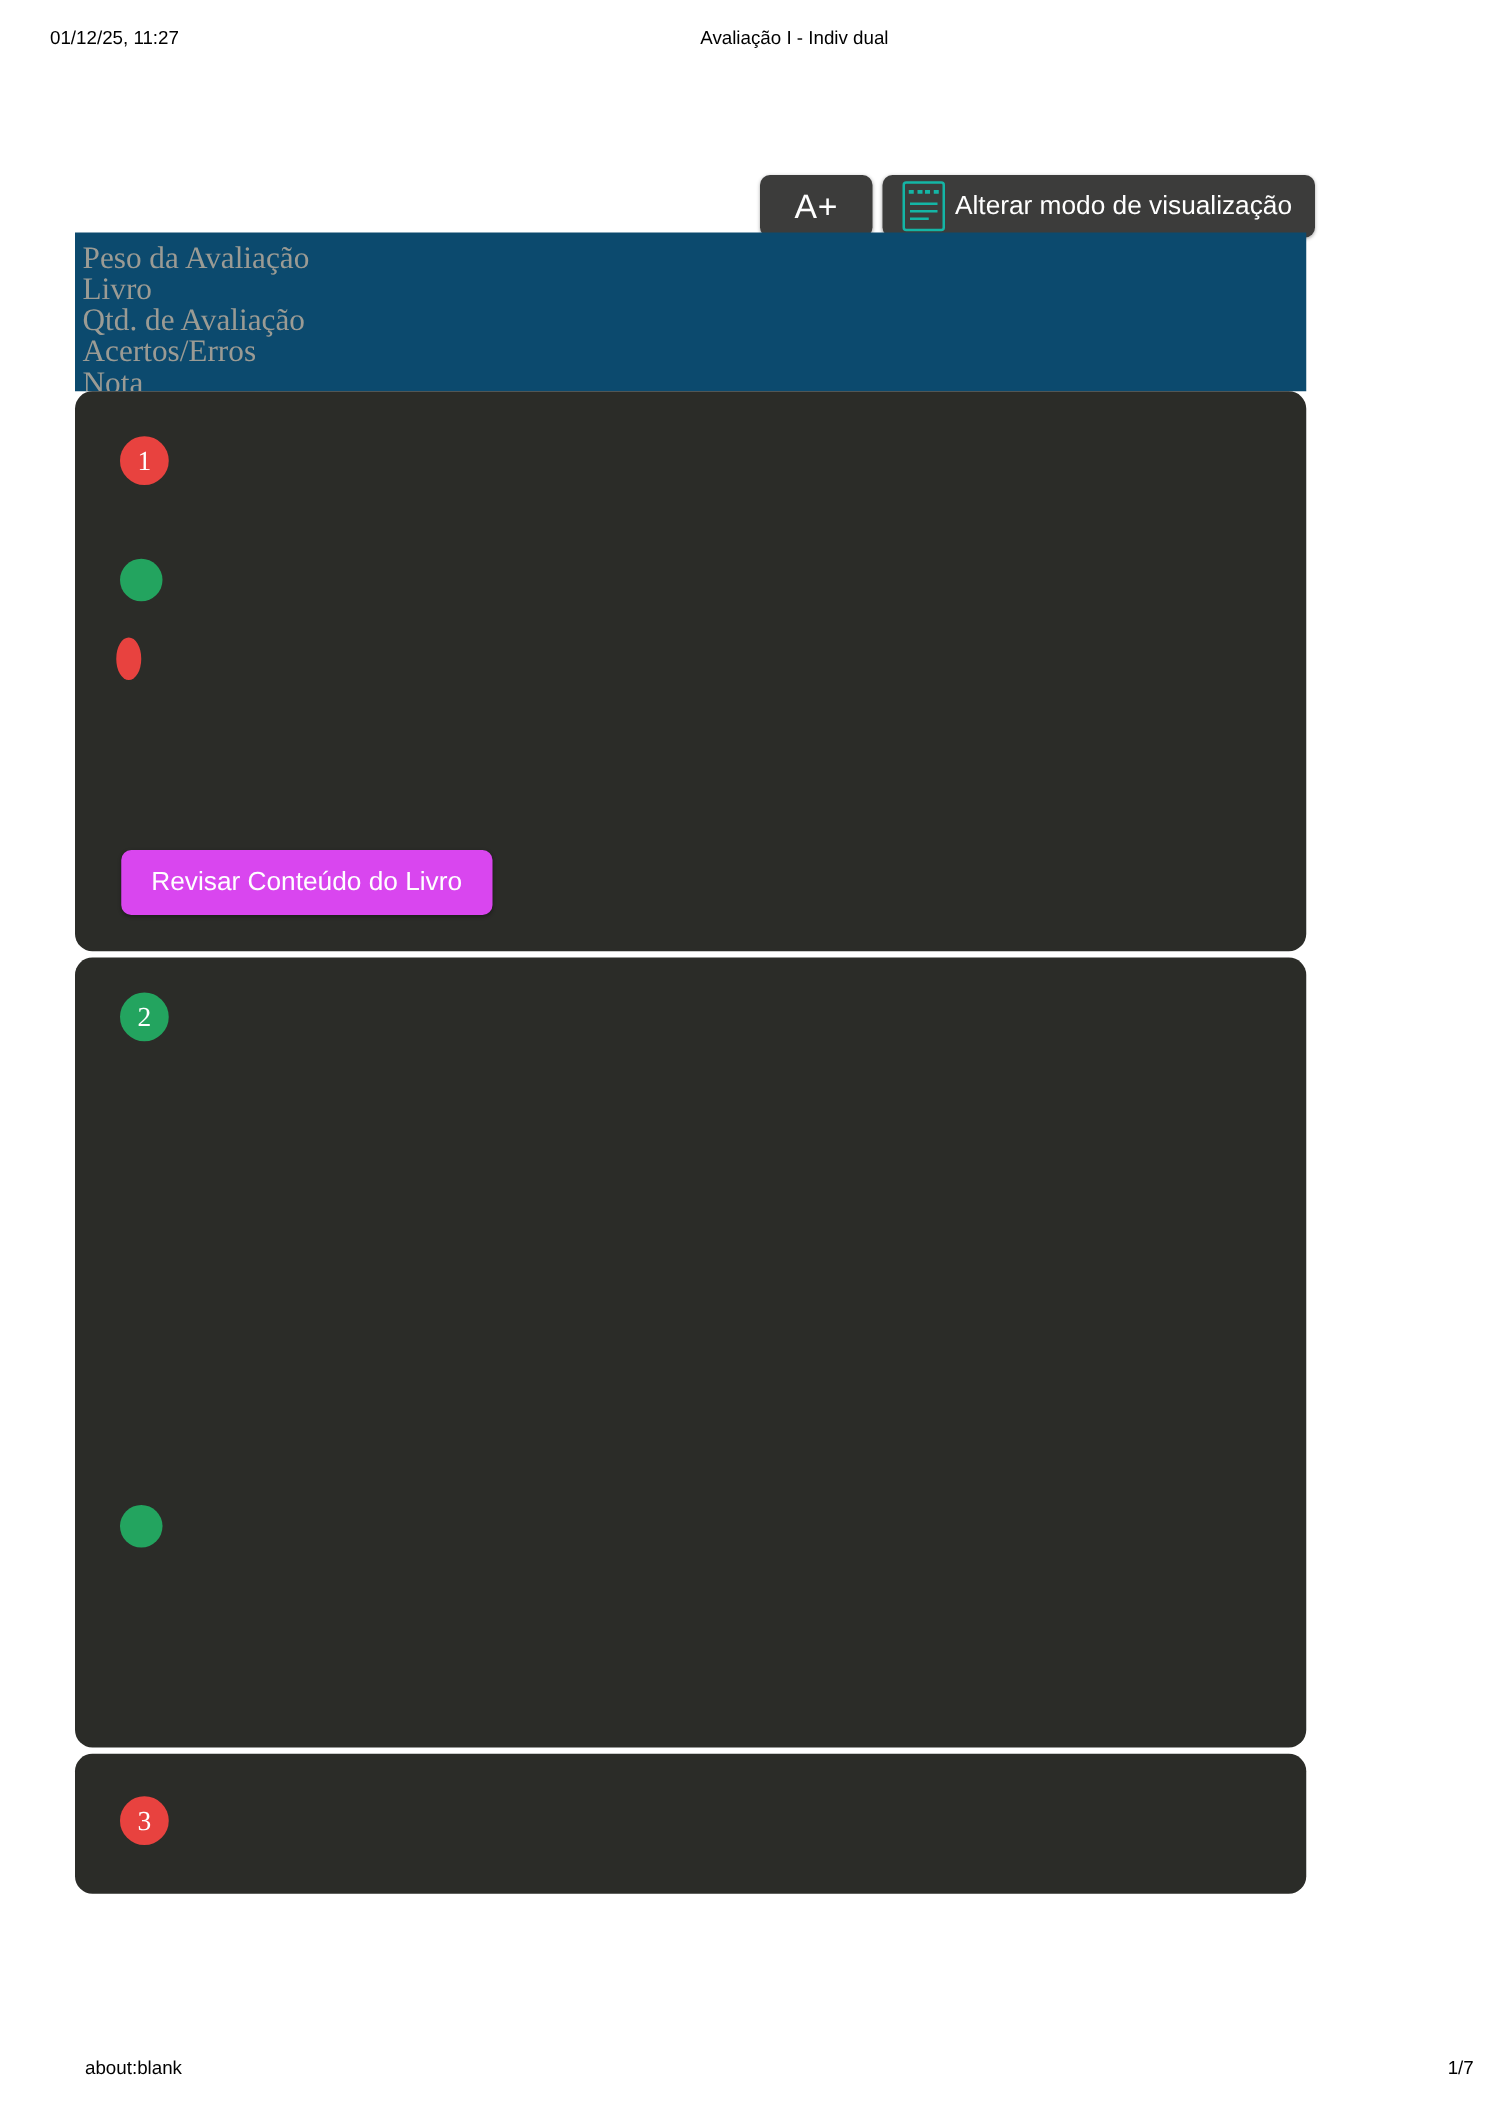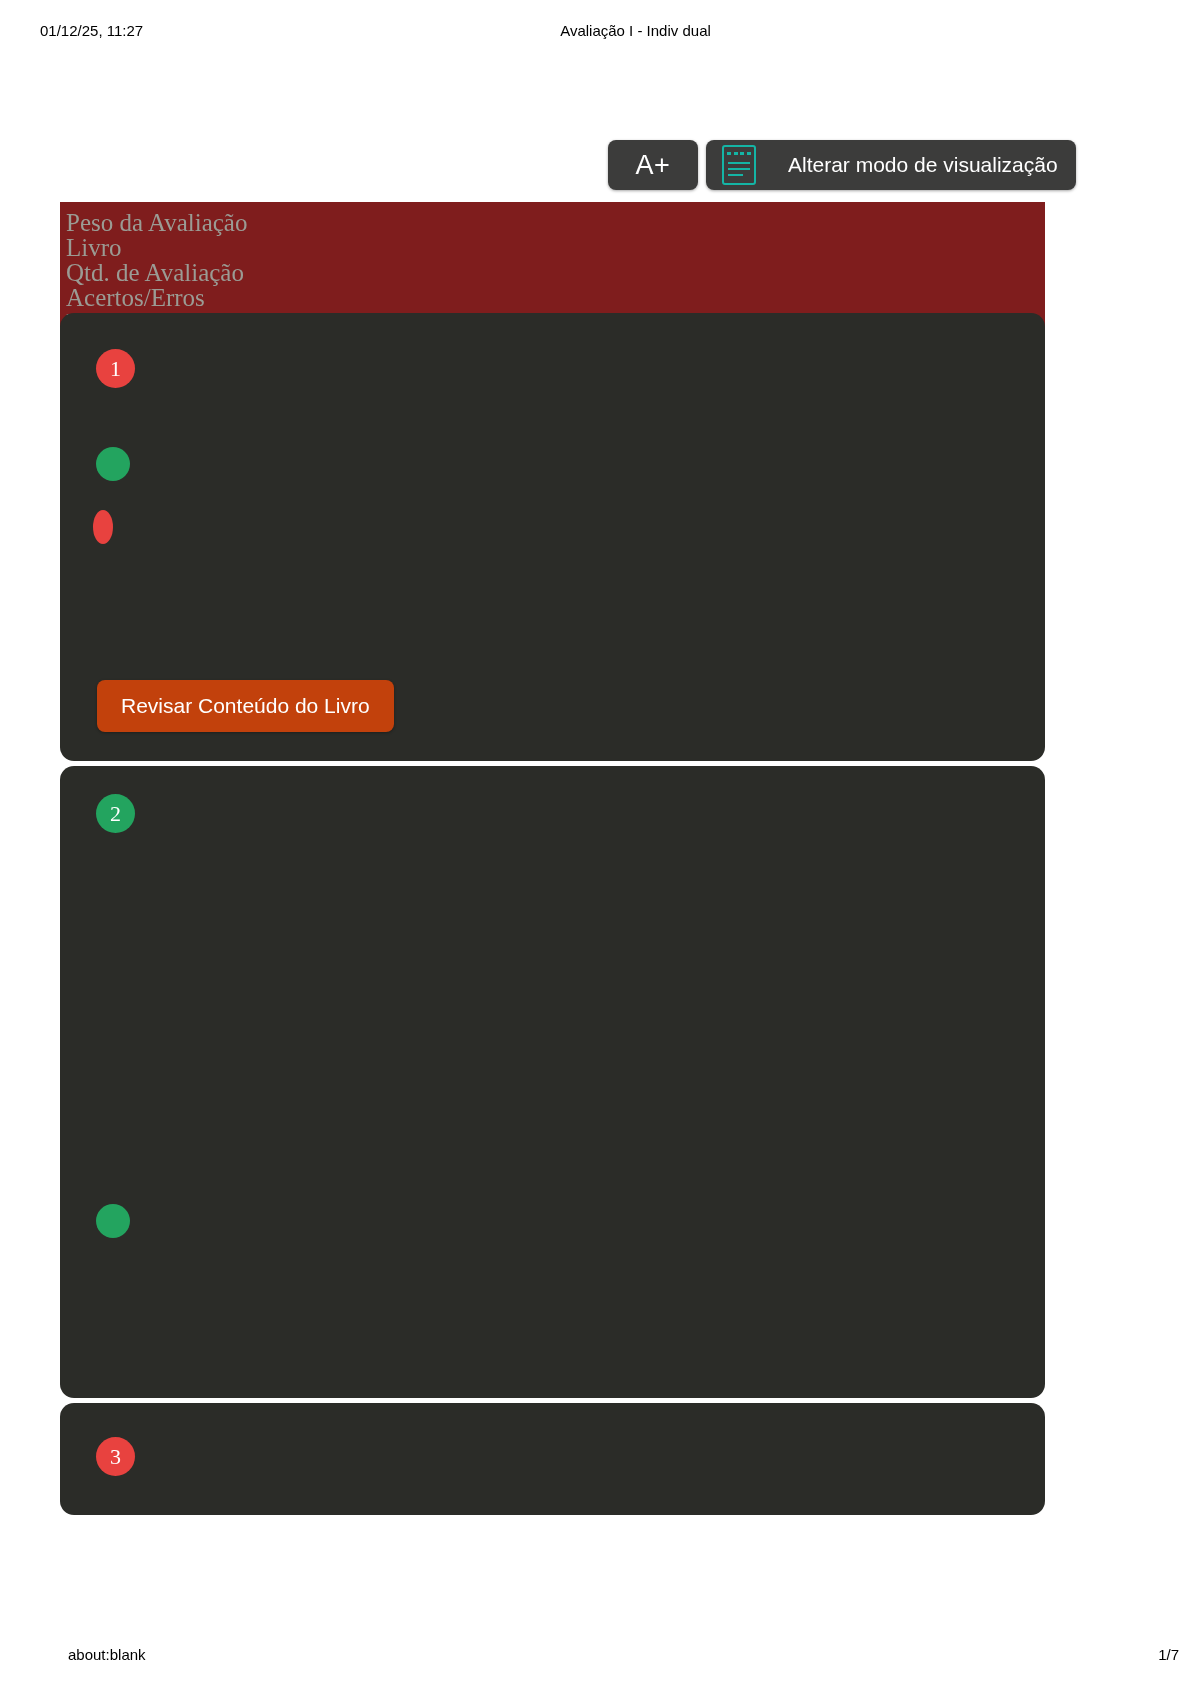--- a/index.html
+++ b/index.html
@@ -66,21 +66,21 @@
     padding: 0;
   }
   .btn-zoom {
     width: 90px;
     font-size: 27px;
     font-weight: 400;
     letter-spacing: 0.5px;
   }
   .btn-viewmode {
     padding: 0 18px 0 16px;
-    gap: 32px;
+    gap: 8px;
     font-size: 21px;
     min-width: 340px;
   }
 
   .doc-icon {
     width: 34px;
     height: 40px;
     position: relative;
     flex: 0 0 auto;
   }
@@ -114,25 +114,25 @@
     display: block;
     height: 2px;
     background: #14b5a5;
     margin-bottom: 4px;
   }
   .doc-icon .lines i:last-child { width: 70%; }
 
   
   .info-panel {
     position: absolute;
-    top: 202px;
+    top: 186px;
     left: 60px;
     width: 985px;
     height: 127px;
-    background: #7f1d1d;
+    background: #0c4a6e;
     overflow: hidden;
   }
   .info-panel .row {
     color: #9b9b94;
     font-family: "Liberation Serif", serif;
     font-size: 25px;
     line-height: 25px;
     padding-left: 6px;
     margin-top: 0;
   }
@@ -189,21 +189,21 @@
   .c1-dot-green { top: 134px; }
   .c1-dot-red   { top: 197px; }
   .c2-dot-green { top: 438px; }
 
   .btn-review {
     position: absolute;
     left: 37px;
     top: 367px;
     height: 52px;
     padding: 0 24px;
-    background: #c2410c;
+    background: #d946ef;
     border: none;
     border-radius: 8px;
     color: #ffffff;
     font-family: "Liberation Sans", sans-serif;
     font-size: 21px;
     display: flex;
     align-items: center;
     justify-content: center;
     box-shadow: 0 1px 3px rgba(0,0,0,0.3);
     cursor: pointer;

